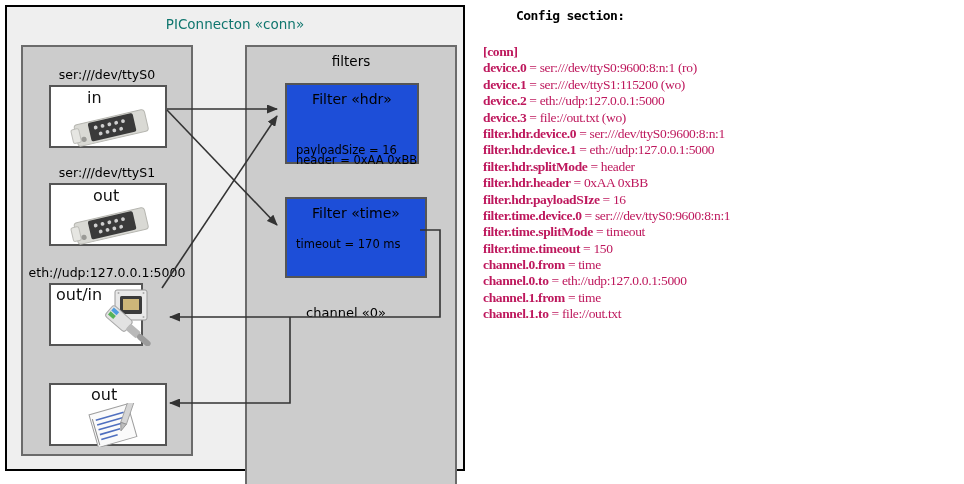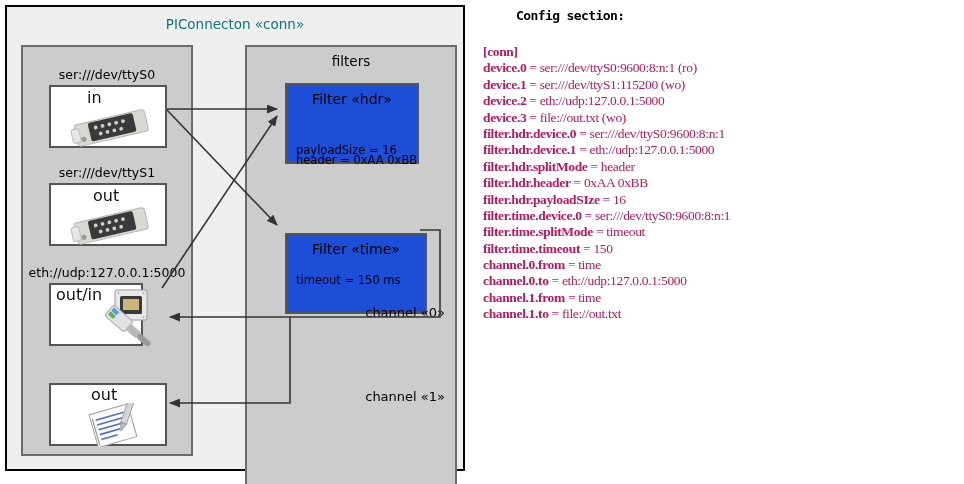--- a/index.html
+++ b/index.html
@@ -259,27 +259,26 @@
 
     <div class="panel" id="filters-panel">
       <div class="panel-title">filters</div>
 
       <div class="filter-box" style="left:38px;top:36px;width:134px;height:81px;">
         <div class="filter-title">Filter «hdr»</div>
         <div class="filter-prop" style="top:32px;margin-top:36px;">header = 0xAA 0xBB</div>
         <div class="filter-prop" style="top:48px;margin-top:10px;">payloadSize = 16</div>
       </div>
 
-      <div class="filter-box" style="left:38px;top:150px;width:142px;height:81px;margin-top:36px;">
+      <div class="filter-box" style="left:38px;top:150px;width:142px;height:81px;">
         <div class="filter-title">Filter «time»</div>
-        <div class="filter-prop" style="top:38px;">timeout = 150 ms</div>
-      </div>
-
-      <div class="channel-label" style="left:0;top:258px;width:198px;">channel «0»</div>
-      <div class="channel-label" style="left:0;top:342px;width:198px;">channel «1»</div>
+        <div class="filter-prop" style="top:38px;">timeout = 170 ms</div>
+      </div>
+
+      <div class="channel-label" style="left:0;top:258px;width:198px;text-align:center;">channel «0»</div>
     </div>
   </div>
 
   <svg id="diagram-svg" viewBox="0 0 478 484">
     <defs>
       <marker id="ah" markerWidth="11" markerHeight="9" refX="10" refY="4.5" orient="auto" markerUnits="userSpaceOnUse">
         <path d="M0,0 L11,4.5 L0,9 z" fill="#333333"></path>
       </marker>
     </defs>
 

